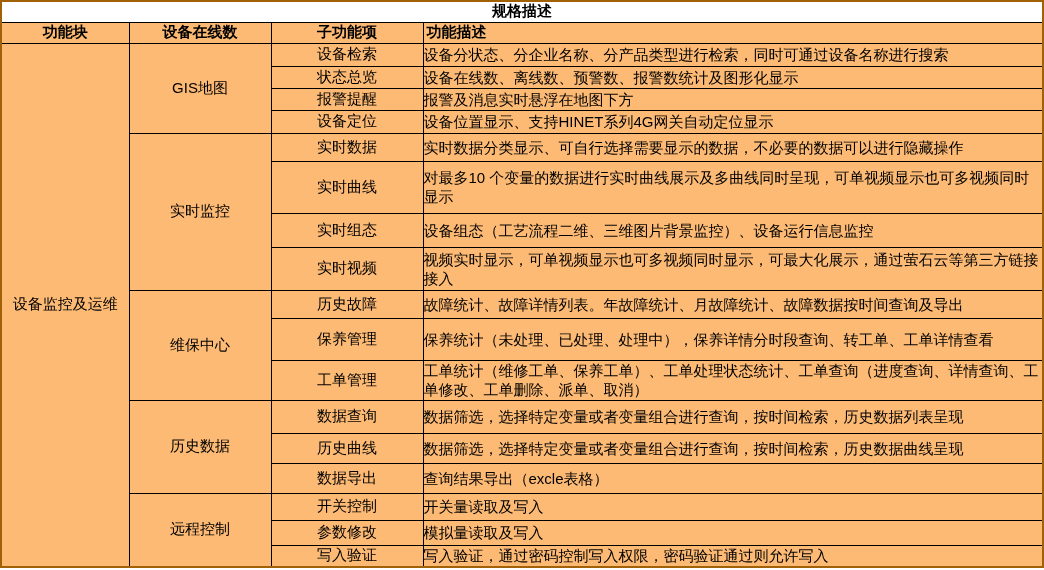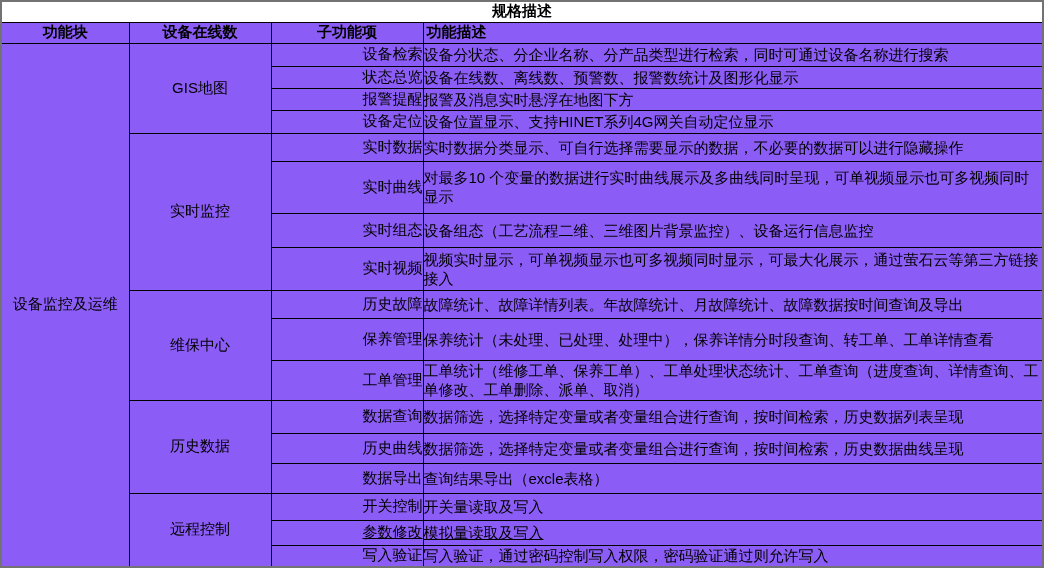--- a/index.html
+++ b/index.html
@@ -11,22 +11,22 @@
   .spec-wrap {
     width: 1044px;
     height: 570px;
     box-sizing: border-box;
     overflow: hidden;
   }
   table.spec-table {
     width: 1042px;
     border-collapse: collapse;
     table-layout: fixed;
-    border: 2px solid #737373;
-    background: #8b5cf6;
+    border: 2px solid #a16207;
+    background: #fdba74;
     color: #000000;
     font-size: 15px;
   }
   table.spec-table td, table.spec-table th {
     border: 1px solid #000000;
     box-sizing: border-box;
     padding: 0;
     overflow: hidden;
   }
   td.title-cell {
@@ -47,21 +47,21 @@
   }
   th.col-header.center { text-align: center; }
   th.col-header.left { text-align: left; padding-left: 3px; }
   td.block-cell, td.menu-cell {
     text-align: center;
     vertical-align: middle;
     font-size: 15px;
     margin-left: 24px;
   }
   td.sub-cell {
-    text-align: right;
+    text-align: center;
     vertical-align: middle;
     font-size: 15px;
   }
   td.desc-cell {
     text-align: left;
     vertical-align: middle;
     padding: 1px 4px 1px 3px;
     line-height: 19px;
     font-size: 15px;
   }
@@ -149,21 +149,21 @@
         </tr>
         <tr style="height: 30px;">
           <td class="sub-cell">数据导出</td>
           <td class="desc-cell">查询结果导出（excle表格）</td>
         </tr>
         <tr style="height: 27px;">
           <td class="menu-cell" rowspan="3">远程控制</td>
           <td class="sub-cell">开关控制</td>
           <td class="desc-cell">开关量读取及写入</td>
         </tr>
-        <tr style="height: 25px; text-decoration: underline;">
+        <tr style="height: 25px;">
           <td class="sub-cell">参数修改</td>
           <td class="desc-cell">模拟量读取及写入</td>
         </tr>
         <tr style="height: 22px;">
           <td class="sub-cell">写入验证</td>
           <td class="desc-cell">写入验证，通过密码控制写入权限，密码验证通过则允许写入</td>
         </tr>
       </tbody>
   </table>
 </div>

